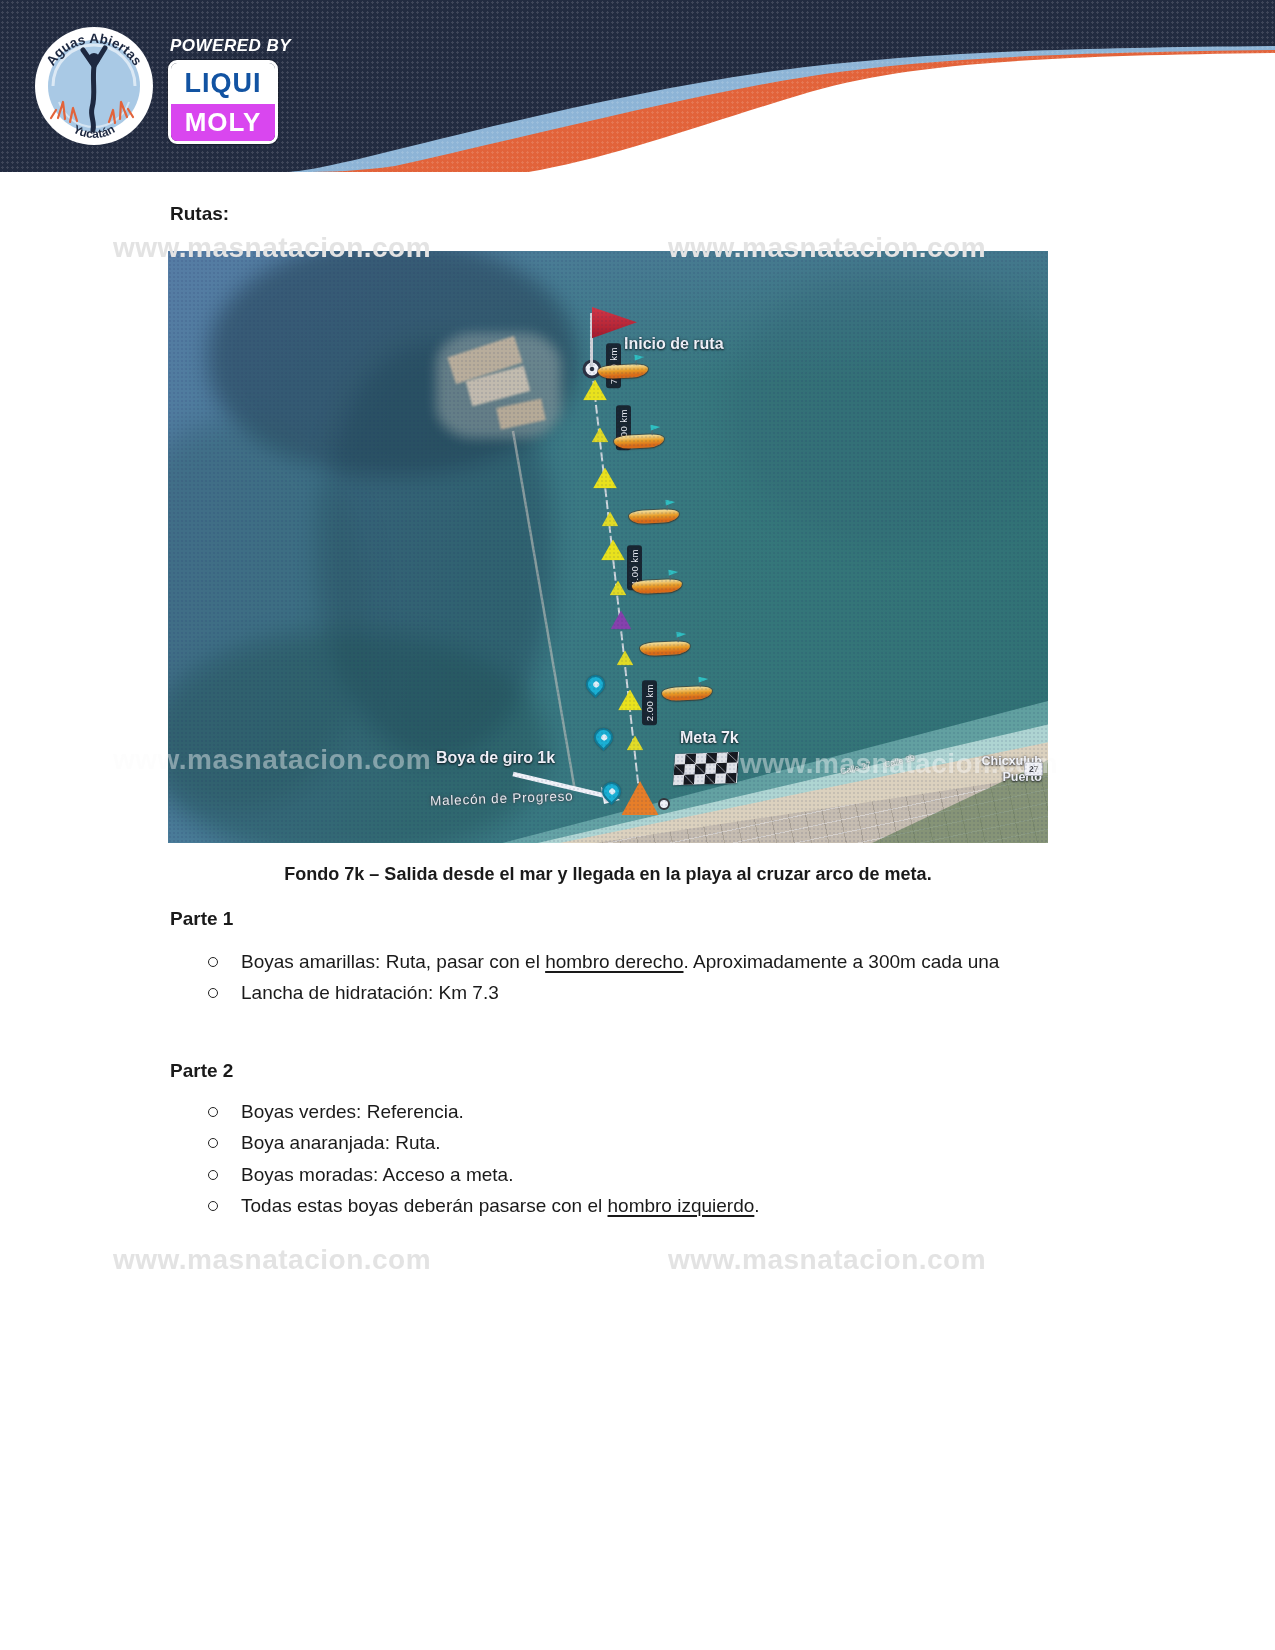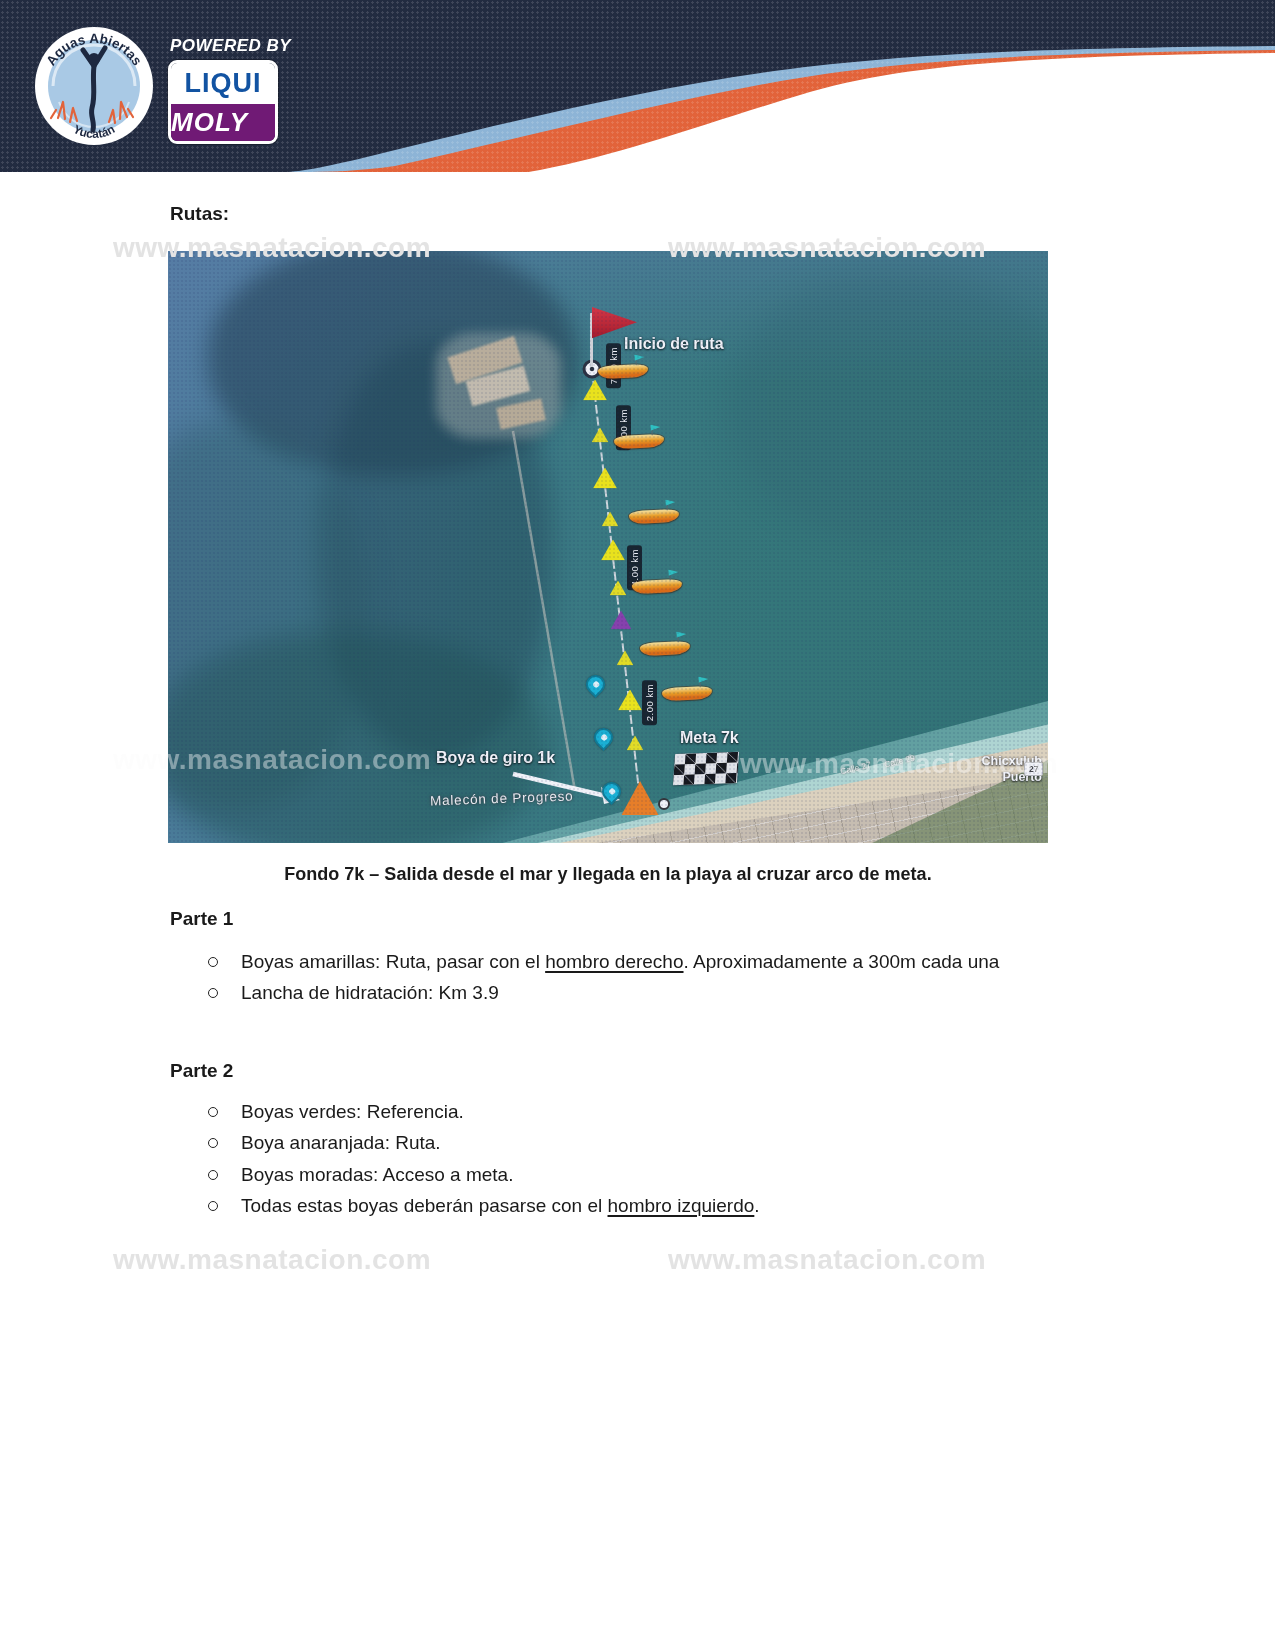--- a/index.html
+++ b/index.html
@@ -11,21 +11,21 @@
   .header svg.waves{position:absolute;left:0;top:0;width:100%;height:100%;}
   .halftone-hdr{position:absolute;inset:0;pointer-events:none;
         background-image:radial-gradient(rgba(255,255,255,.13) 1px, transparent 1.4px);
         background-size:5px 5px;}
   .logo-wrap{position:absolute;left:33px;top:10px;width:122px;height:152px;}
   .pwb{position:absolute;left:170px;top:36px;color:#ffffff;font-weight:bold;font-style:italic;
        font-size:17px;letter-spacing:.5px;}
   .lm-box{position:absolute;left:168px;top:60px;width:104px;height:78px;border-radius:9px;
        overflow:hidden;border:3px solid #ffffff;box-shadow:0 0 0 1px rgba(0,0,0,.25);}
   .lm-top{height:41px;background:#ffffff;display:flex;align-items:center;justify-content:center;}
-  .lm-bot{height:37px;background:#701a75;display:flex;align-items:center;font-style:italic;}
+  .lm-bot{height:37px;background:#d946ef;display:flex;align-items:center;justify-content:center;}
   .lm-top span{color:#1253a2;font-weight:800;font-size:27px;letter-spacing:1px;}
   .lm-bot span{color:#ffffff;font-weight:800;font-size:26px;letter-spacing:1px;}
 
   
   .h-rutas{position:absolute;left:170px;top:203px;font-size:19px;font-weight:bold;}
   .caption{position:absolute;left:168px;top:864px;width:880px;text-align:center;
            font-size:18px;font-weight:bold;}
   .h-parte1{position:absolute;left:170px;top:908px;font-size:19px;font-weight:bold;}
   .h-parte2{position:absolute;left:170px;top:1060px;font-size:19px;font-weight:bold;}
   ul.blist{position:absolute;left:170px;margin:0;padding:0;list-style:none;font-size:19px;}
@@ -261,21 +261,21 @@
 
     <div class="halftone-map"></div>
     <div class="tint"></div>
   </div>
 
   <div class="caption">Fondo 7k – Salida desde el mar y llegada en la playa al cruzar arco de meta.</div>
 
   <div class="h-parte1">Parte 1</div>
   <ul class="blist" id="list1">
     <li><span class="blt"></span><span>Boyas amarillas: Ruta, pasar con el </span><span class="u">hombro derecho</span><span>. Aproximadamente a 300m cada una</span></li>
-    <li><span class="blt"></span><span>Lancha de hidratación: Km 3.9</span><span class="u"></span><span></span></li>
+    <li><span class="blt"></span><span>Lancha de hidratación: Km 7.3</span><span class="u"></span><span></span></li>
   </ul>
 
   <div class="h-parte2">Parte 2</div>
   <ul class="blist" id="list2">
     <li><span class="blt"></span><span>Boyas verdes: Referencia.</span><span class="u"></span><span></span></li>
     <li><span class="blt"></span><span>Boya anaranjada: Ruta.</span><span class="u"></span><span></span></li>
     <li><span class="blt"></span><span>Boyas moradas: Acceso a meta.</span><span class="u"></span><span></span></li>
     <li><span class="blt"></span><span>Todas estas boyas deberán pasarse con el </span><span class="u">hombro izquierdo</span><span>.</span></li>
   </ul>
 

